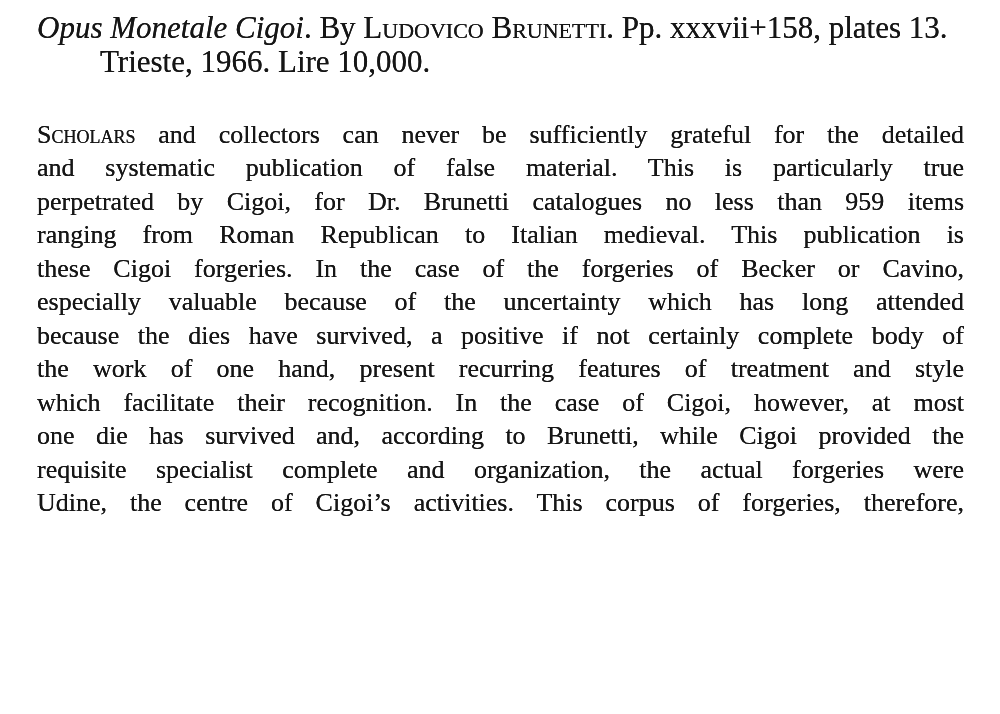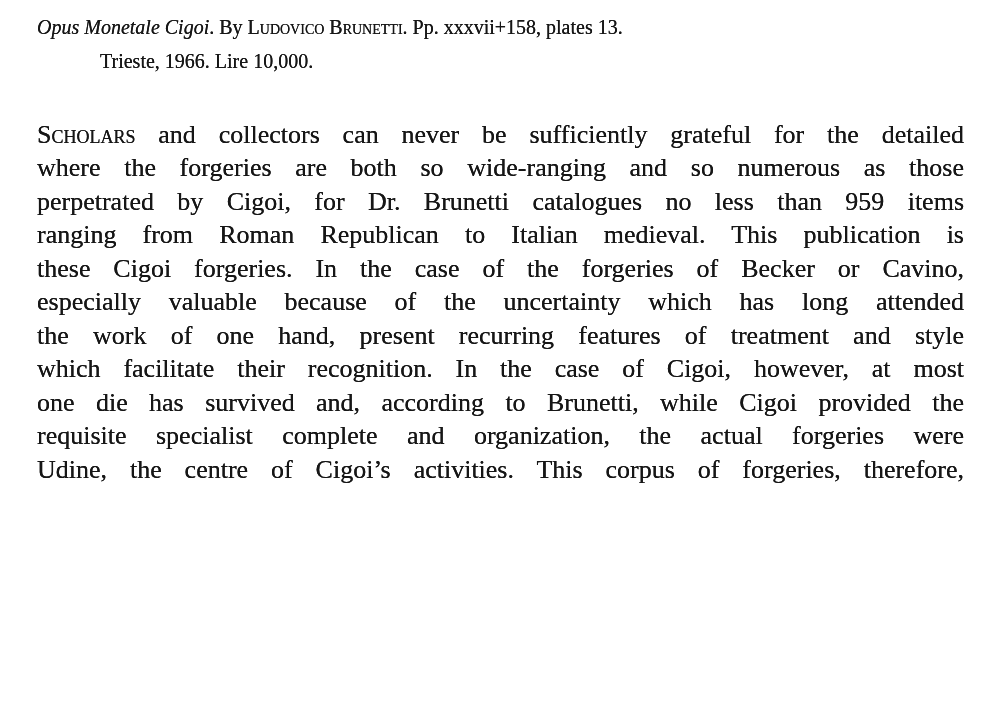--- a/index.html
+++ b/index.html
@@ -13,21 +13,21 @@
     font-family: "Liberation Serif", "DejaVu Serif", serif;
     color: #161616;
   }
   .content {
     position: absolute;
     left: 37px;
     top: 11px;
     width: 927px;
   }
   .citation {
-    font-size: 20px;
+    font-size: 31px;
     line-height: 33.5px;
     text-shadow: 0 0 0.5px currentColor;
   }
   .citation .title { font-style: italic; }
   .citation .smallcaps { font-variant: small-caps; }
   .citation-line2 { padding-left: 63px; }
   .review {
     margin-top: 40px;
     font-size: 26px;
     text-shadow: 0 0 0.5px currentColor;
@@ -46,25 +46,26 @@
 <div class="page">
   <div class="content">
 
     <div class="citation">
       <div class="citation-line1"><span class="title">Opus Monetale Cigoi</span><span>. By </span><span class="smallcaps">Ludovico Brunetti</span><span>. Pp. xxxvii+158, plates 13.</span></div>
       <div class="citation-line2">Trieste, 1966. Lire 10,000.</div>
     </div>
 
     <div class="review">
       <div class="jline"><span class="lead-smallcaps">Scholars</span><span> and collectors can never be sufficiently grateful for the detailed</span></div>
-      <div class="jline">where the forgeries are both so wide-ranging and so numerous as those</div>
+      <div class="jline">and systematic publication of false material. This is particularly true</div>
       <div class="jline">perpetrated by Cigoi, for Dr. Brunetti catalogues no less than 959 items</div>
       <div class="jline">ranging from Roman Republican to Italian medieval. This publication is</div>
       <div class="jline">these Cigoi forgeries. In the case of the forgeries of Becker or Cavino,</div>
       <div class="jline">especially valuable because of the uncertainty which has long attended</div>
+      <div class="jline">because the dies have survived, a positive if not certainly complete body of</div>
       <div class="jline">the work of one hand, present recurring features of treatment and style</div>
       <div class="jline">which facilitate their recognition. In the case of Cigoi, however, at most</div>
       <div class="jline">one die has survived and, according to Brunetti, while Cigoi provided the</div>
       <div class="jline">requisite specialist complete and organization, the actual forgeries were</div>
       <div class="jline">Udine, the centre of Cigoi’s activities. This corpus of forgeries, therefore,</div>
     </div>
 
   </div>
 </div>
 

